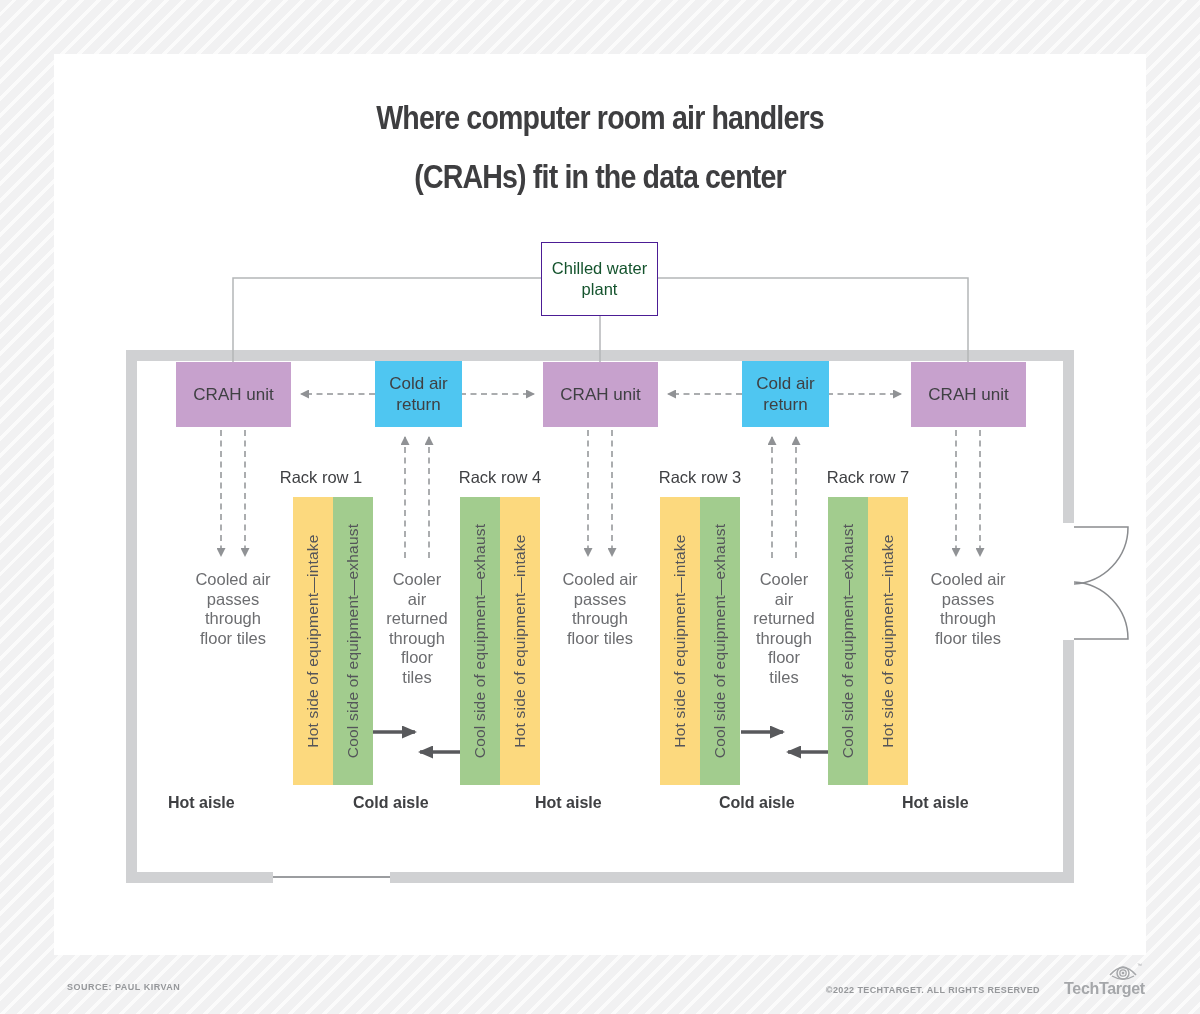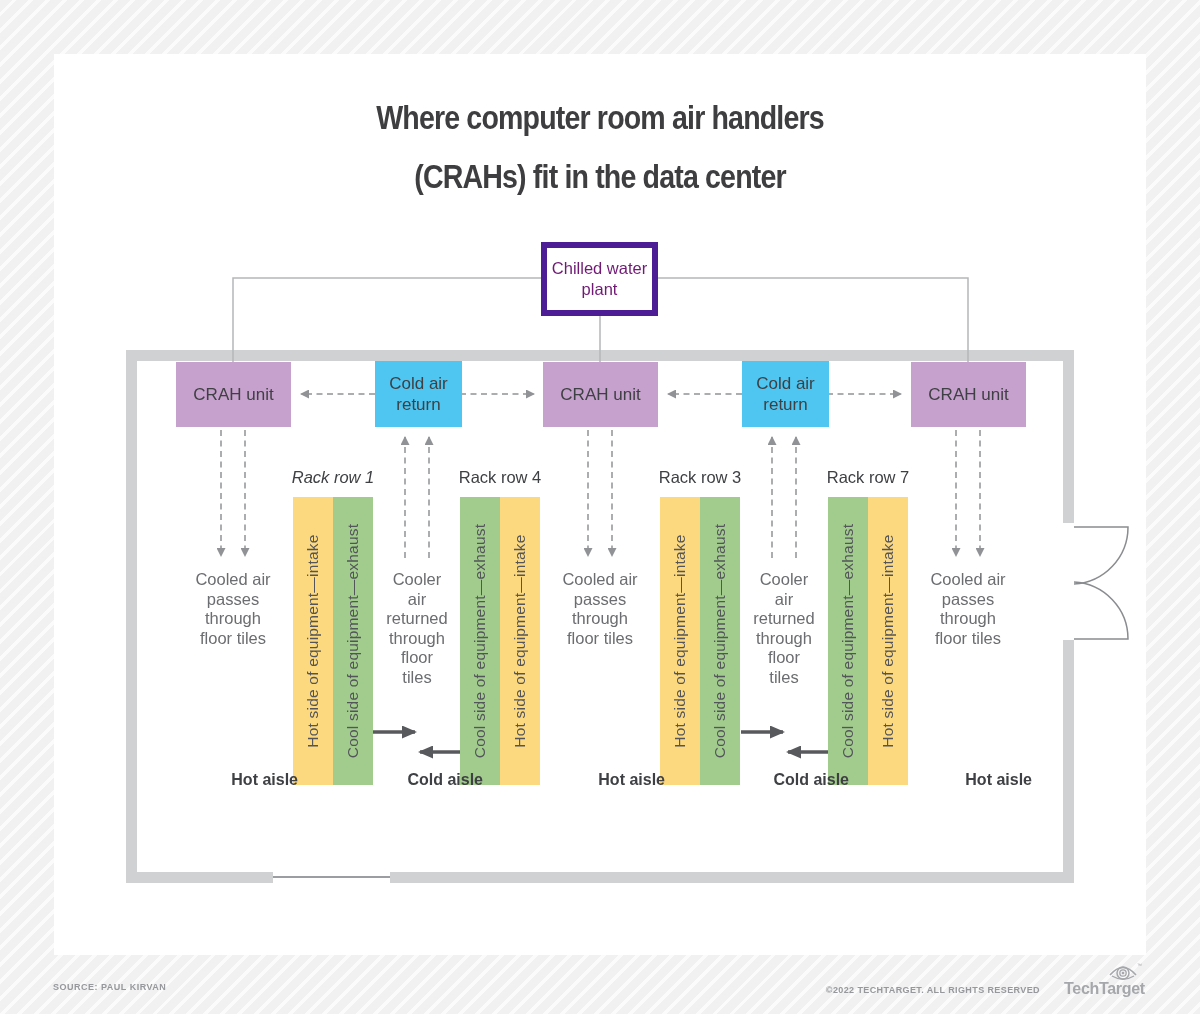--- a/index.html
+++ b/index.html
@@ -8,23 +8,23 @@
     font-family:"Liberation Sans","DejaVu Sans",sans-serif;
     background:repeating-linear-gradient(135deg,#f1f1f2 0 8.5px,#fbfbfb 8.5px 12px);
     position:relative;overflow:hidden;
   }
   .abs{position:absolute;}
   .card{left:54px;top:54px;width:1092px;height:901px;background:#ffffff;}
   .title{left:0;top:88px;width:1200px;text-align:center;margin:0;
     font-size:34px;line-height:59px;font-weight:bold;color:#3e3e40;letter-spacing:-1px;}
   .title .tline{display:block;transform:scaleX(0.84);}
   
-  .cw-box{left:541px;top:242px;width:117px;height:74px;background:#fff;border:6px solid #4c1d95;
+  .cw-box{left:541px;top:242px;width:117px;height:74px;background:#fff;border:1px solid #4c1d95;
     box-sizing:border-box;display:flex;align-items:center;justify-content:center;text-align:center;
-    font-size:16.5px;line-height:21px;color:#701a75;white-space:pre-line;}
+    font-size:16.5px;line-height:21px;color:#14532d;white-space:pre-line;}
   
   .room{left:126px;top:350px;width:948px;height:533px;border:11px solid var(--wall,#d0d1d3);box-sizing:border-box;}
   svg.overlay{position:absolute;left:0;top:0;pointer-events:none;}
   
   .crah{width:115px;height:65px;background:var(--purple,#c7a1cd);}
   .car{width:87px;height:66px;background:var(--blue,#4fc6f1);}
   .crah,.car{display:flex;align-items:center;justify-content:center;text-align:center;
     font-size:17px;line-height:21px;color:#3f4043;white-space:pre-line;}
   .crah1{left:176px;top:362px;}
   .crah2{left:543px;top:362px;}
@@ -34,23 +34,23 @@
   
   .rack-label{top:468px;width:140px;text-align:center;font-size:16.5px;color:#3f4043;}
   .bar{top:497px;width:40px;height:288px;display:flex;align-items:center;justify-content:center;overflow:visible;}
   .bar.yellow{background:var(--yellow,#fcd97e);}
   .bar.green{background:var(--green,#a2cc8e);}
   .bar span{transform:rotate(-90deg);white-space:nowrap;font-size:15.5px;color:#54555a;letter-spacing:.2px;}
   
   .flow-text{top:570px;width:140px;text-align:center;font-size:16.5px;line-height:19.5px;
     color:#6c6d70;white-space:pre-line;}
   
-  .aisle{top:771px;width:130px;text-align:right;font-size:16px;font-weight:bold;color:#3f4043;}
-  
-  .source{left:53px;top:982px;font-size:9px;font-weight:bold;letter-spacing:.5px;color:#96989b;}
+  .aisle{top:794px;width:130px;text-align:left;font-size:16px;font-weight:bold;color:#3f4043;}
+  
+  .source{left:67px;top:982px;font-size:9px;font-weight:bold;letter-spacing:.5px;color:#96989b;}
   .footer-right{right:52px;top:962px;display:flex;align-items:flex-end;gap:24px;}
   .copyright{font-size:9px;font-weight:bold;letter-spacing:.4px;color:#96989b;padding-bottom:5px;}
   .tt-logo{position:relative;width:84px;height:38px;}
   .tt-logo .brand{position:absolute;left:0;bottom:2px;font-size:16px;font-weight:bold;color:#a5a7aa;letter-spacing:-.3px;}
   .tt-logo svg{position:absolute;top:0;right:6px;}
 </style>
 </head>
 <body>
 
 <div class="abs card"></div>
@@ -135,21 +135,21 @@
 
 <div class="abs car car1">
   <span>Cold air
 return</span>
 </div>
 <div class="abs car car2">
   <span>Cold air
 return</span>
 </div>
 
-<div class="abs rack-label" style="left:263px;font-style:italic;">Rack row 1</div>
+<div class="abs rack-label" style="left:251px;">Rack row 1</div>
 <div class="abs rack-label" style="left:430px;">Rack row 4</div>
 <div class="abs rack-label" style="left:630px;">Rack row 3</div>
 <div class="abs rack-label" style="left:798px;">Rack row 7</div>
 
 <div class="abs bar yellow" style="left:293px;">
   <span>Hot side of equipment—intake</span>
 </div>
 <div class="abs bar green" style="left:333px;">
   <span>Cool side of equipment—exhaust</span>
 </div>

